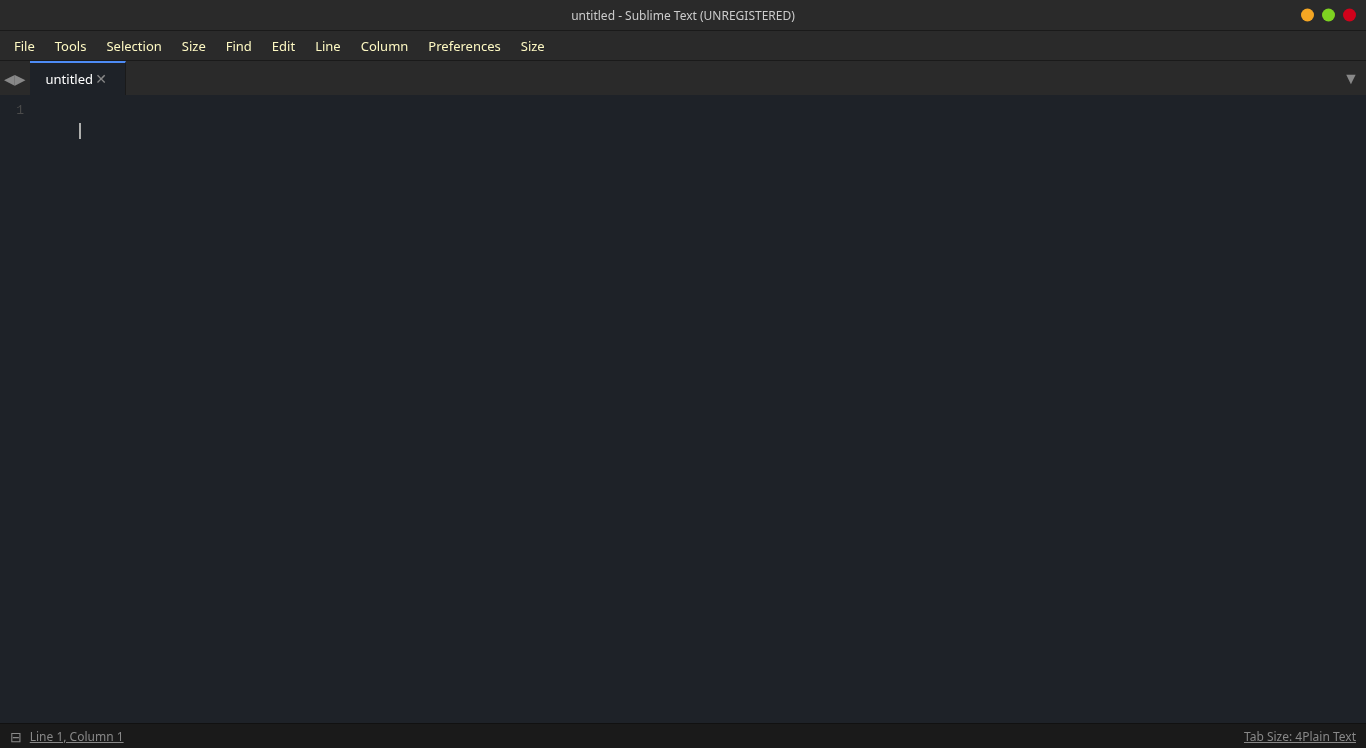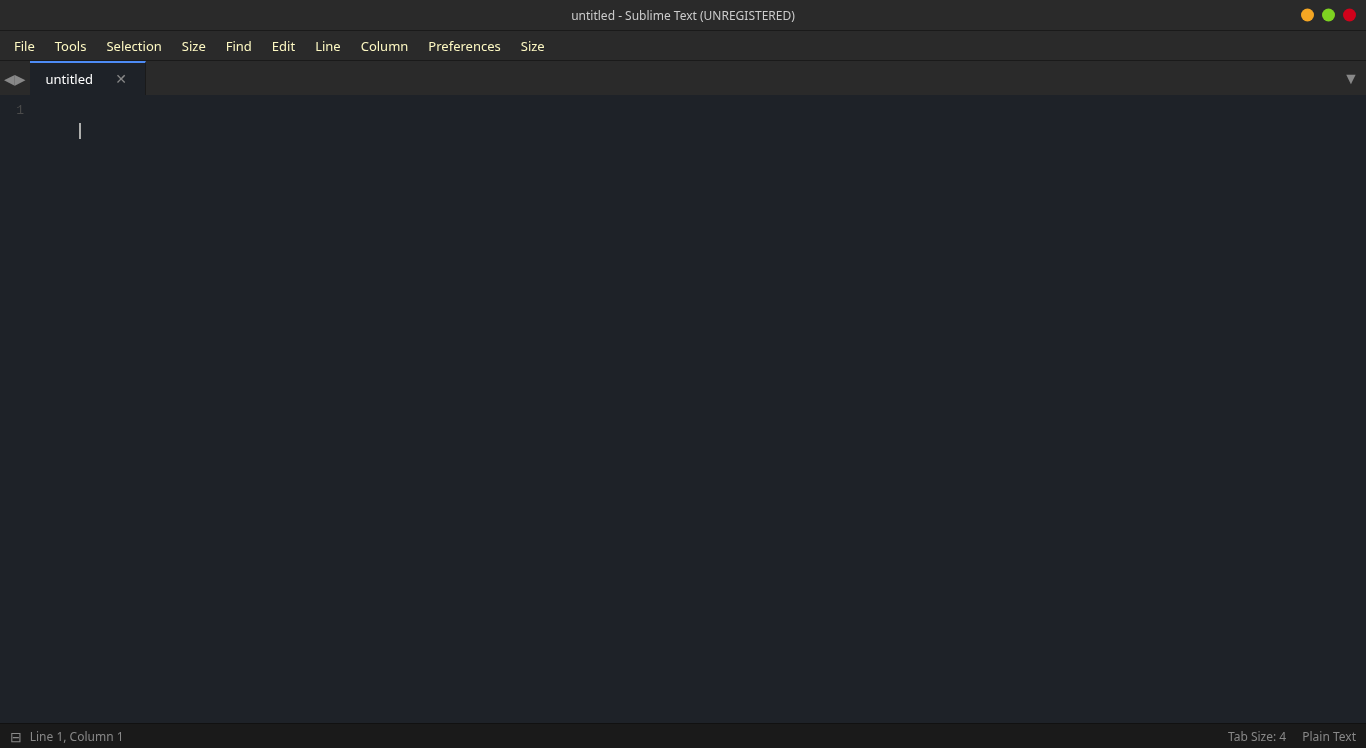--- a/index.html
+++ b/index.html
@@ -96,21 +96,21 @@
       height: 100%;
     }
 
     .tab {
       background: #272727;
       color: #cccccc;
       font-size: 13px;
       padding: 6px 16px 6px 16px;
       display: flex;
       align-items: center;
-      gap: 20px;
+      gap: 0;
       cursor: pointer;
       border-top: 1px solid #3a3a3a;
       border-right: 1px solid #1a1a1a;
       height: 100%;
       position: relative;
     }
 
     .tab.active {
       background: #1e2228;
       border-top: 2px solid #4d8bf5;
@@ -206,27 +206,27 @@
       align-items: center;
       gap: 8px;
       color: #888;
       font-size: 12px;
     }
 
     #status-right {
       margin-left: auto;
       display: flex;
       align-items: center;
-      gap: 16px;
       color: #888;
       font-size: 12px;
     }
 
     .status-item {
       cursor: pointer;
+      text-decoration: underline;
     }
   </style>
 </head>
 <body>
 
 <div id="title-bar">
   <span id="title-bar-text">untitled - Sublime Text (UNREGISTERED)</span>
   <div id="window-controls">
     <div class="window-btn window-btn-minimize"></div>
     <div class="window-btn window-btn-maximize"></div>

